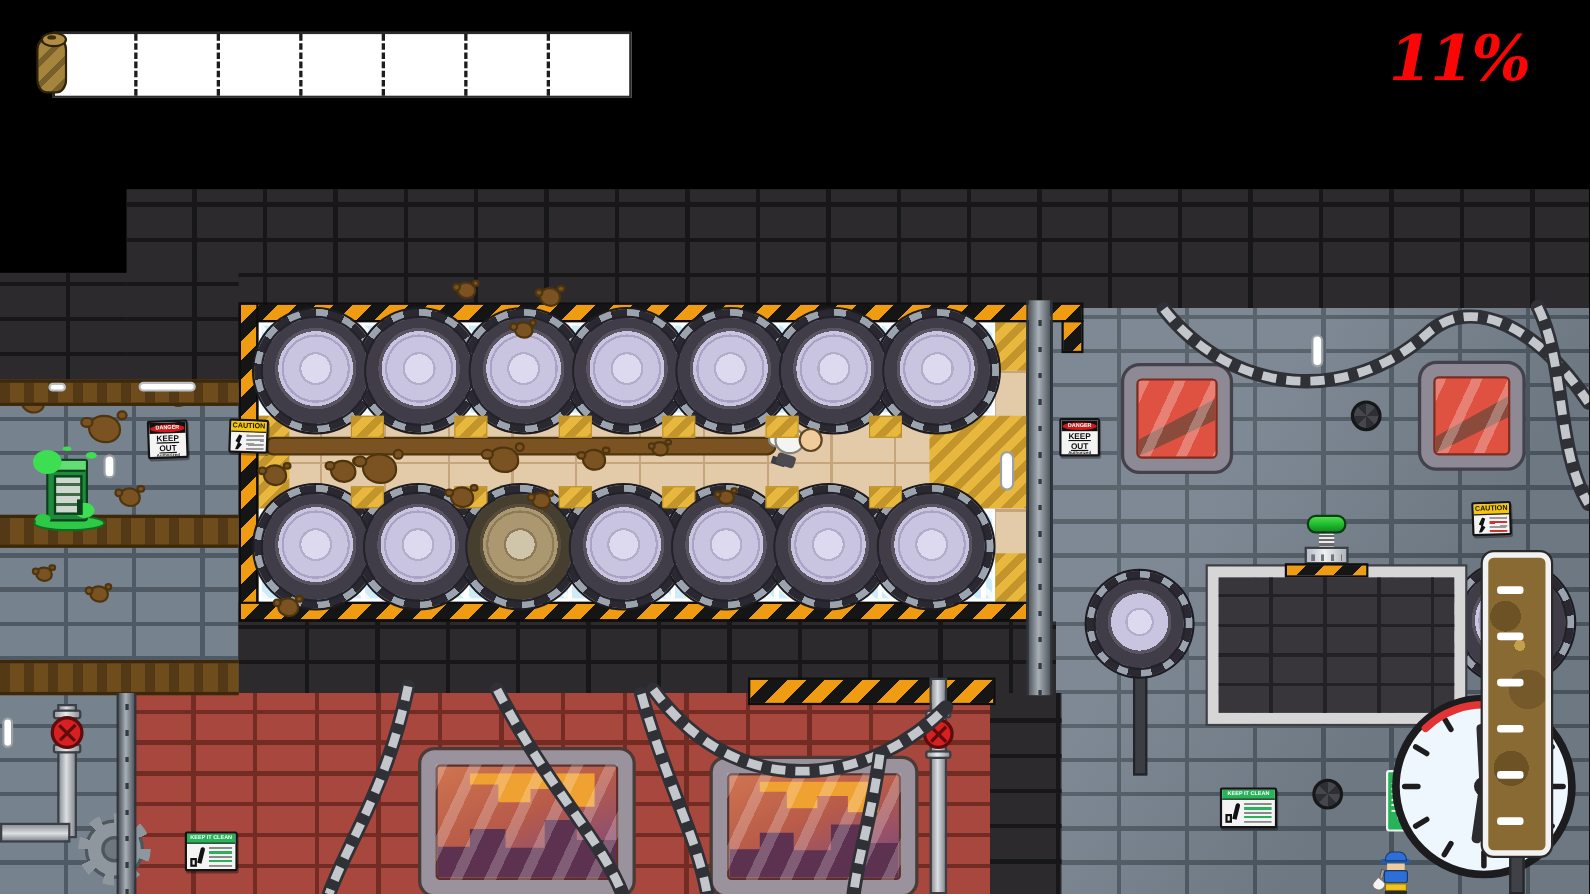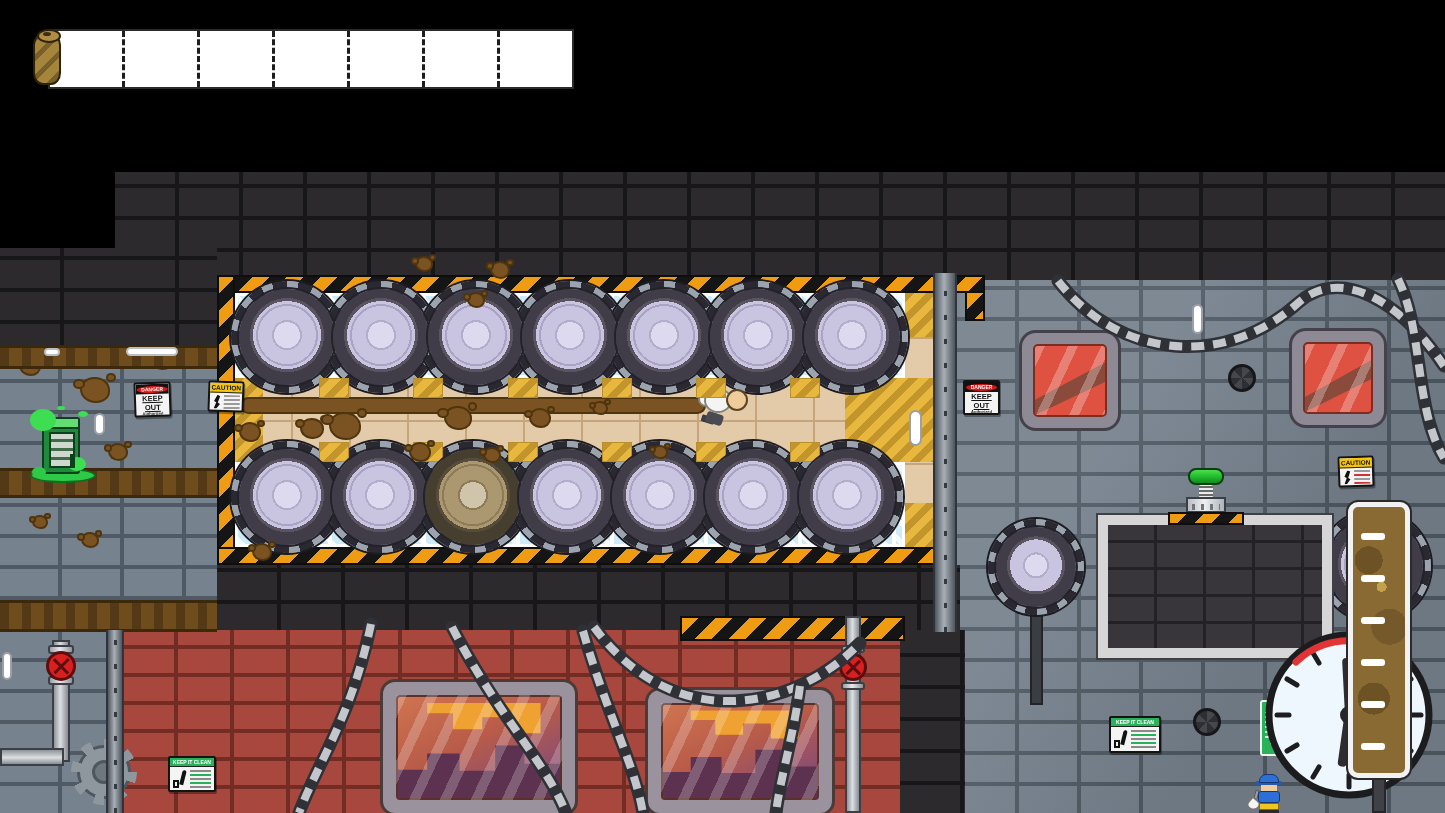--- a/index.html
+++ b/index.html
@@ -415,14 +415,15 @@
   <div class="pb-wrap" id="pb-segments">
       <div class="pb-seg"></div>
       <div class="pb-seg"></div>
       <div class="pb-seg"></div>
       <div class="pb-seg"></div>
       <div class="pb-seg"></div>
       <div class="pb-seg"></div>
       <div class="pb-seg"></div>
     </div>
   <div class="roll"></div>
+  <div class="completion" style="color: rgb(251, 6, 6);">11%</div>
 
 </div>
 
 </body></html>

